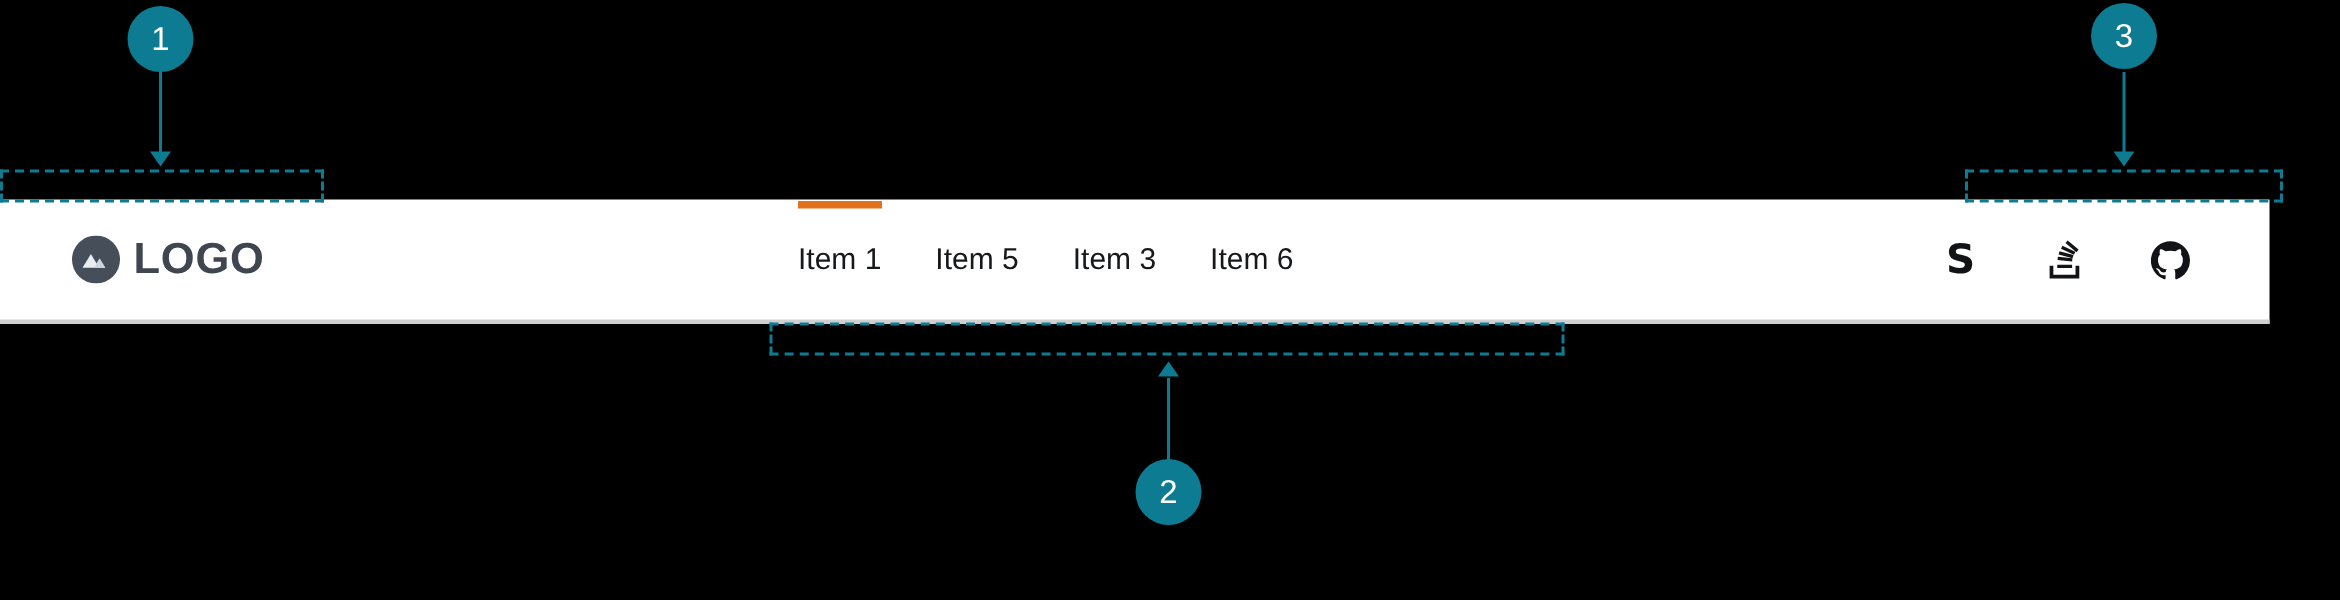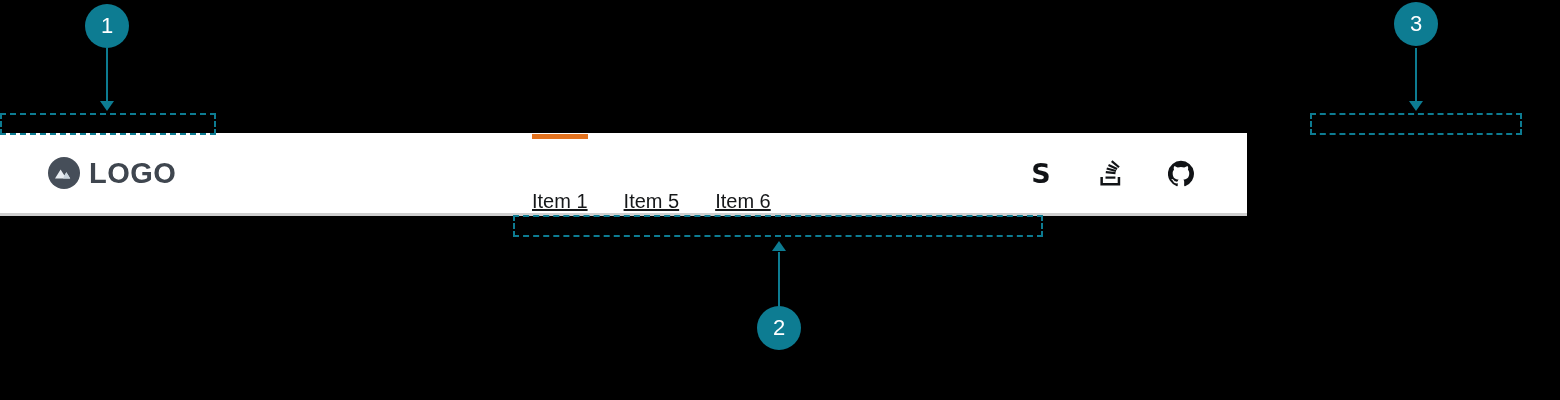--- a/index.html
+++ b/index.html
@@ -17,21 +17,21 @@
     width: 1560px;
     height: 400px;
     background: #000000;
   }
 
   
   .header {
     position: absolute;
     left: 0;
     top: 133px;
-    width: 1247px;
+    width: 1513px;
     height: 83px;
     background: #ffffff;
     border-bottom: 3px solid #cfcfcf;
     display: flex;
     align-items: center;
   }
 
   
   .brand {
     position: absolute;
@@ -64,24 +64,23 @@
     display: flex;
     align-items: center;
   }
   .nav-item {
     position: relative;
     font-size: 20px;
     color: #16181a;
     padding: 0 18px;
     height: 80px;
     display: flex;
-    align-items: flex-end;
+    align-items: center;
     white-space: nowrap;
     cursor: pointer;
-    text-decoration: underline;
   }
   .nav-item:first-child { padding-left: 19px; }
   .nav-item .indicator {
     position: absolute;
     left: 19px;
     right: 18px;
     top: 1px;
     height: 5px;
     background: #e2711d;
     display: none;
@@ -171,20 +170,24 @@
       <div class="nav-item active">
         <span class="indicator"></span>
         <span>Item 1</span>
       </div>
       <div class="nav-item">
 
         <span>Item 5</span>
       </div>
       <div class="nav-item">
 
+        <span>Item 3</span>
+      </div>
+      <div class="nav-item">
+
         <span>Item 6</span>
       </div>
     </nav>
 
     <div class="socials">
 
       <div class="social-icon">
         <span class="social-letter">S</span>
       </div>
 

